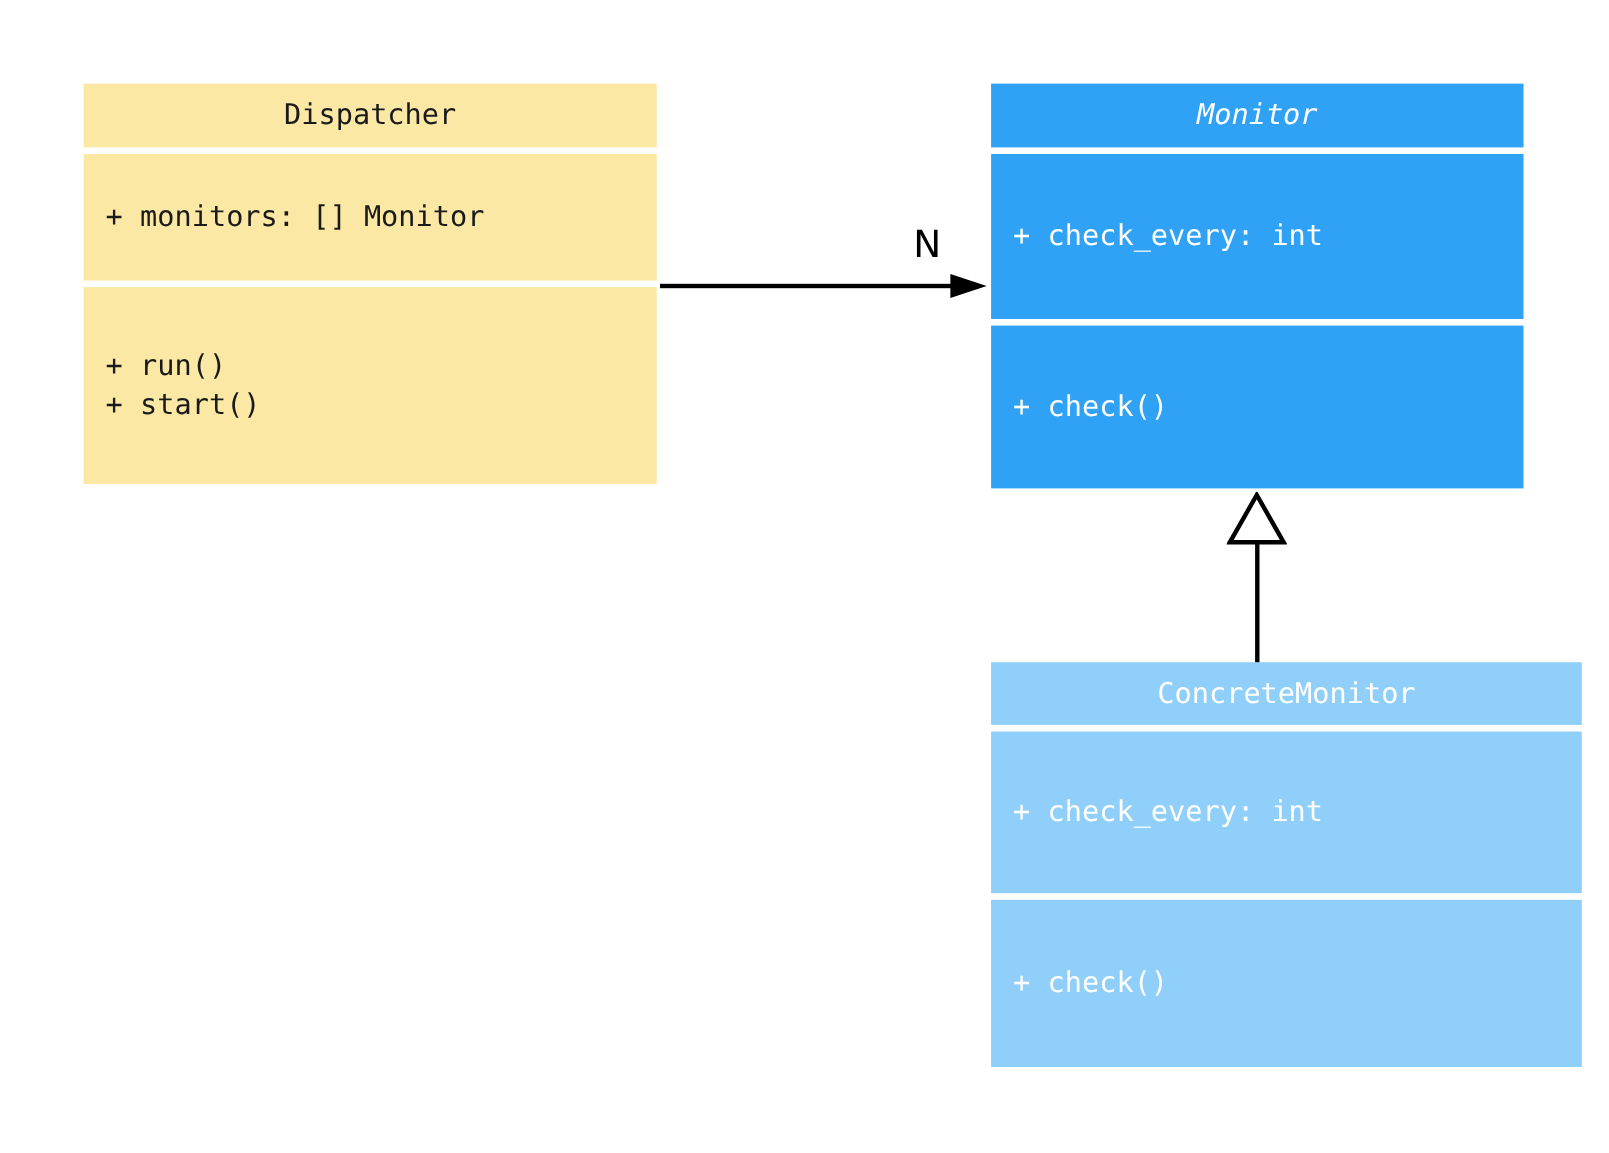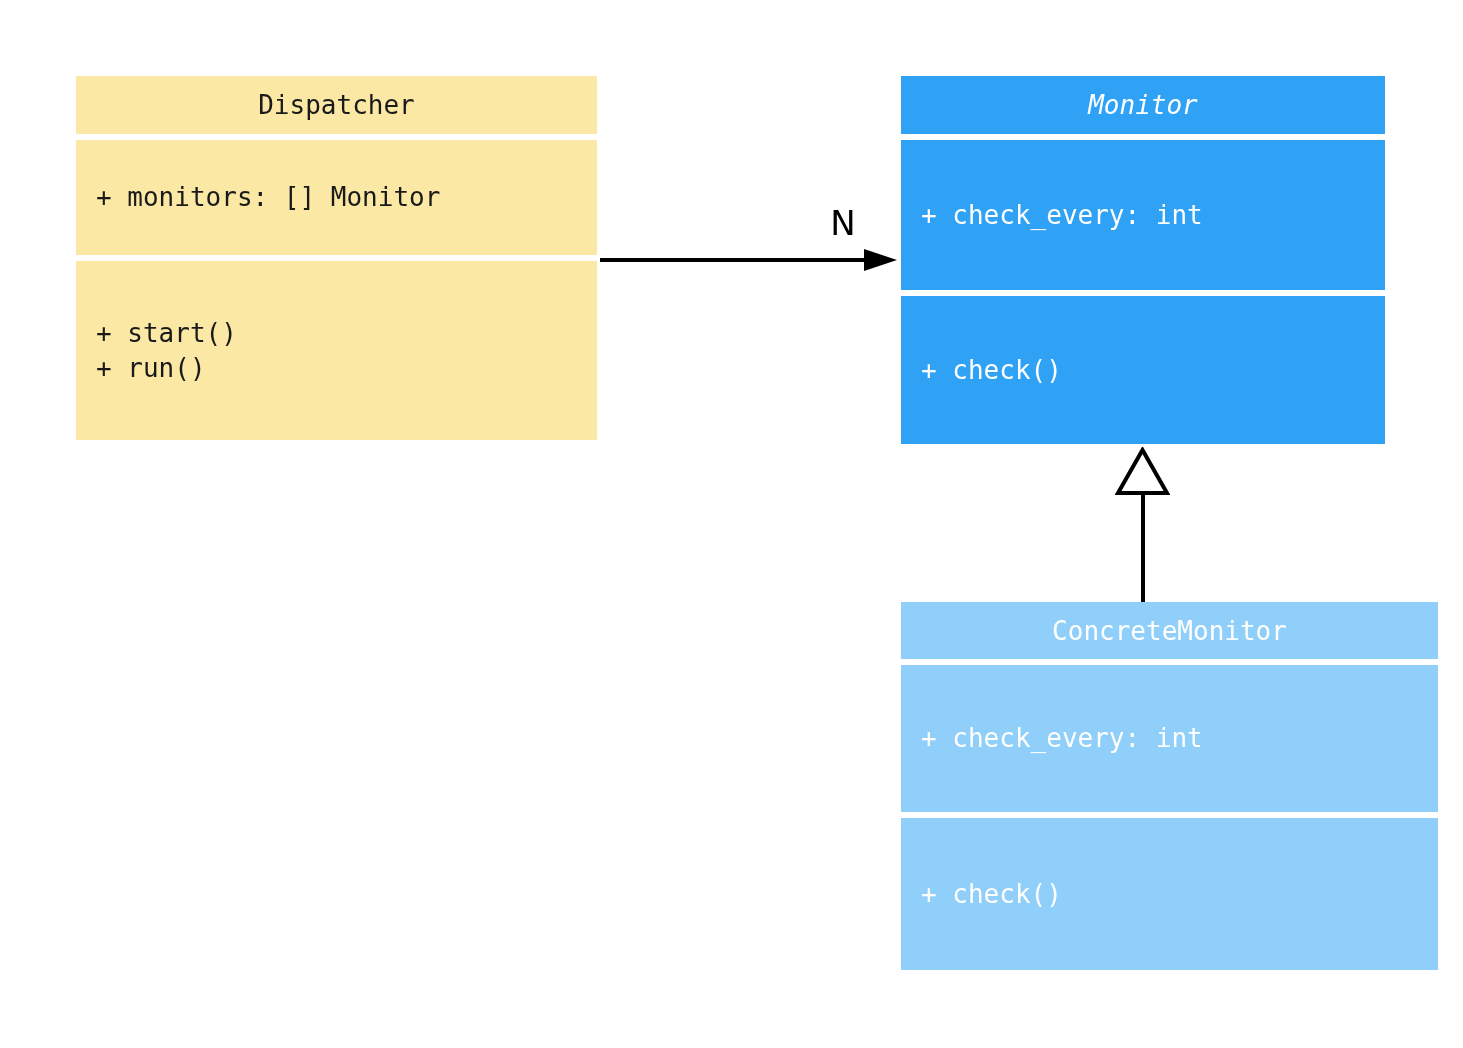--- a/index.html
+++ b/index.html
@@ -112,22 +112,22 @@
 <body>
 
 <div class="canvas">
 
   <div class="uml-class" id="cls-dispatcher">
     <div class="sect title">Dispatcher</div>
     <div class="sect attrs members">
       <div class="member">+ monitors: [] Monitor</div>
     </div>
     <div class="sect methods members">
+      <div class="member">+ run()</div>
       <div class="member">+ start()</div>
-      <div class="member">+ run()</div>
     </div>
   </div>
 
   <div class="uml-class" id="cls-monitor">
     <div class="sect title">Monitor</div>
     <div class="sect attrs members">
       <div class="member">+ check_every: int</div>
     </div>
     <div class="sect methods members">
       <div class="member">+ check()</div>

